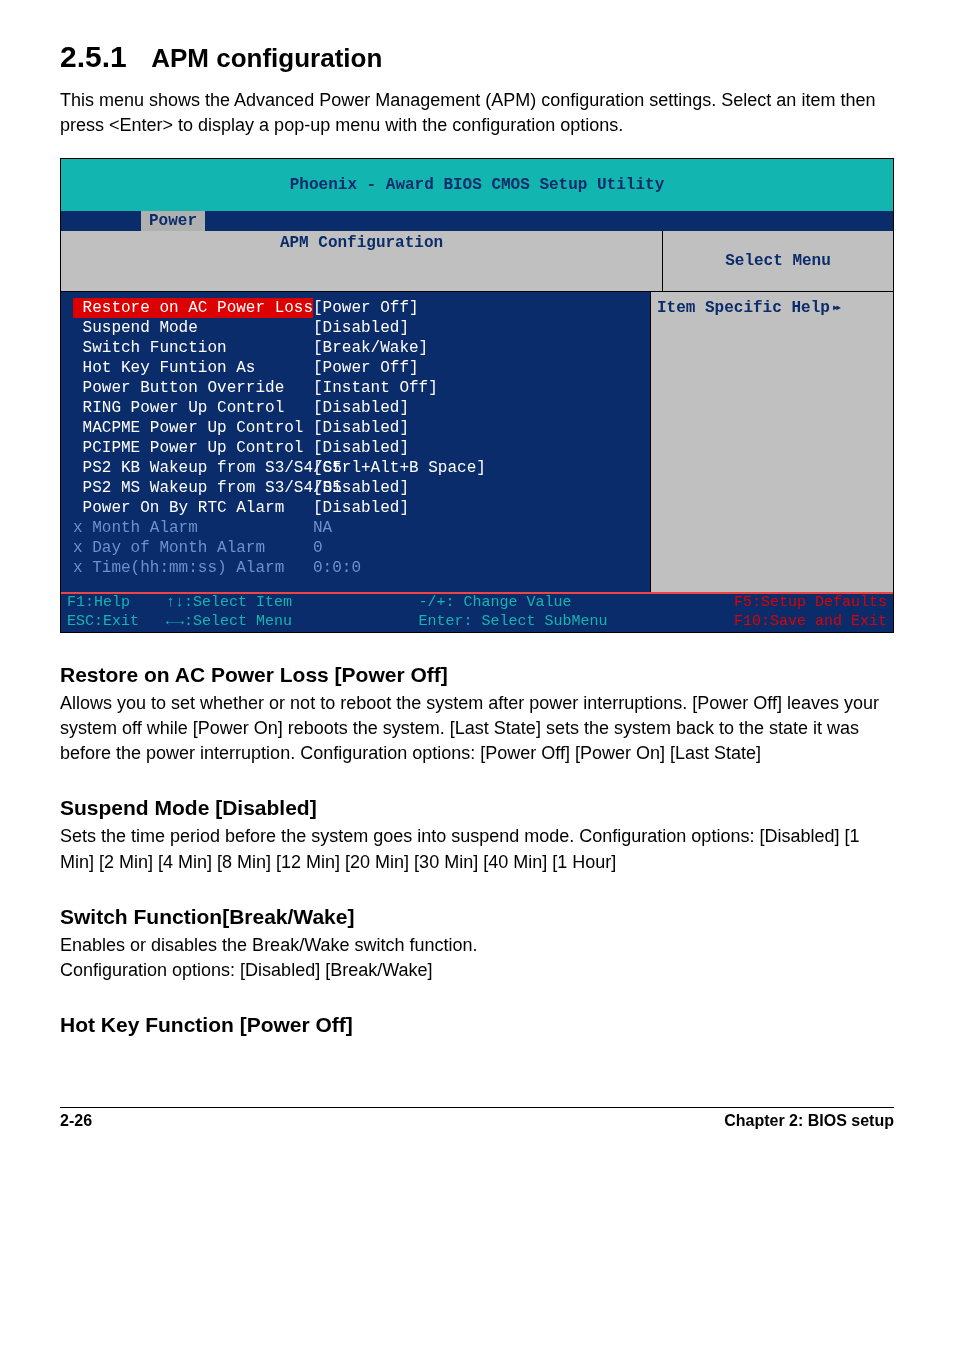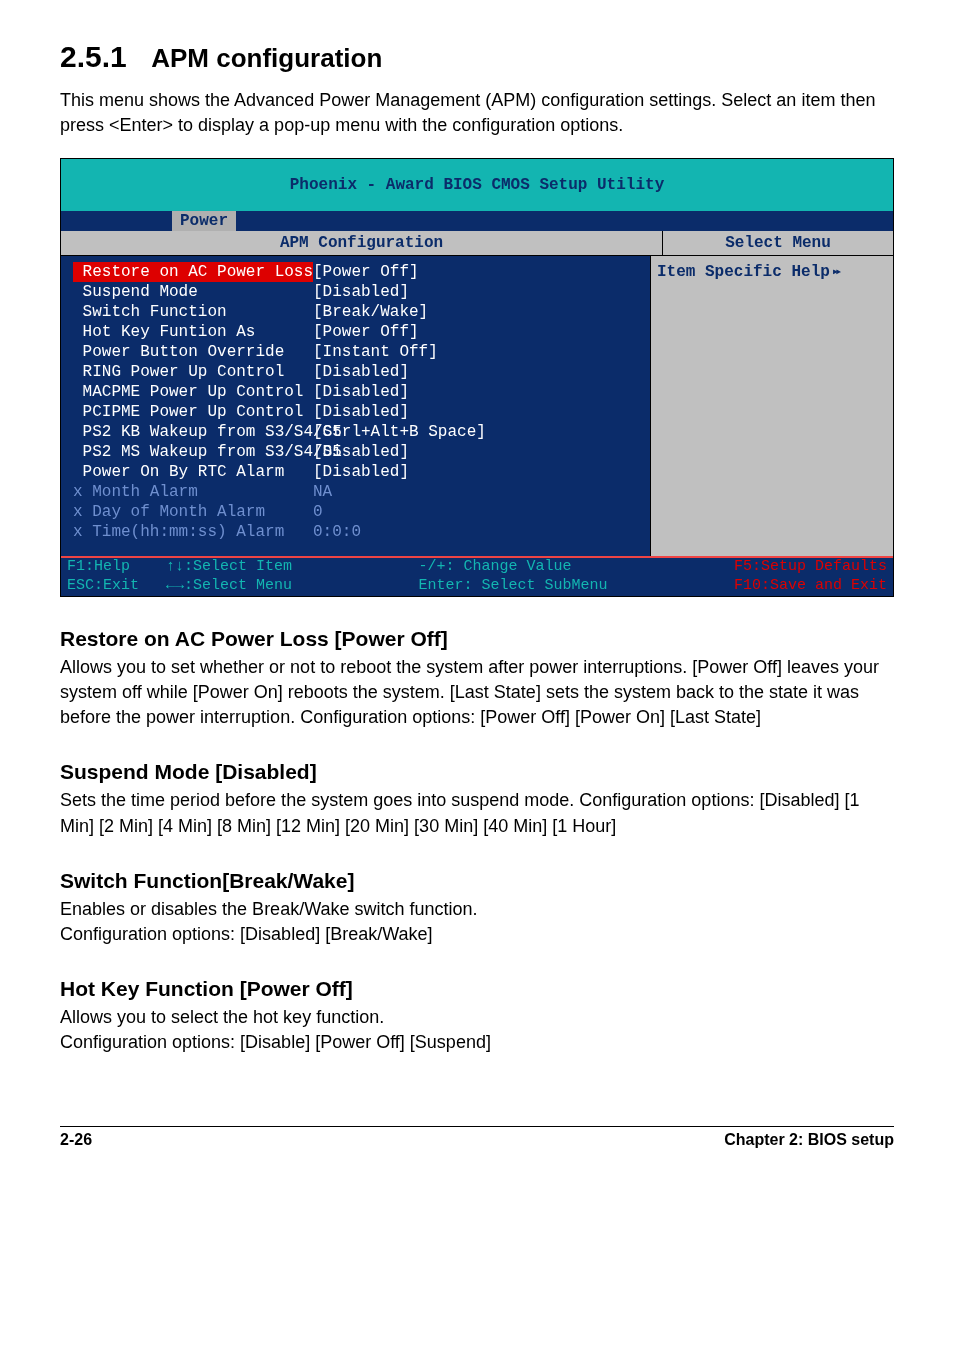--- a/index.html
+++ b/index.html
@@ -39,21 +39,21 @@
   .bios-titlebar {
     background: #13b5b1;
     color: #0b2c6a;
     text-align: center;
     font-weight: bold;
     padding: 16px;
     font-size: 16px;
   }
   .bios-tabrow {
     background: #0b2c6a;
-    padding-left: 111px;
+    padding-left: 80px;
     font-family: Liberation Mono, monospace;
   }
   .bios-tab {
     background: #b0b0b0;
     color: #0b2c6a;
     padding: 0 8px;
     display: inline-block;
     font-weight: bold;
   }
   .bios-headerrow {
@@ -64,21 +64,21 @@
     text-align: center;
     border-bottom: 1px solid #000;
   }
   .bios-header-left {
     flex: 1;
     border-right: 1px solid #000;
     padding: 2px 0;
   }
   .bios-header-right {
     width: 230px;
-    padding: 2px 0;
+    padding: 20px 0;
   }
   .bios-body {
     display: flex;
   }
   .bios-main {
     flex: 1;
     border-right: 1px solid #000;
     padding: 6px 12px 14px 12px;
     white-space: pre;
   }
@@ -190,20 +190,18 @@
 
 <div id="items">
     <h3 class="item-heading">Restore on AC Power Loss [Power Off]</h3>
     <p class="item-body" style="white-space: pre-line;">Allows you to set whether or not to reboot the system after power interruptions. [Power Off] leaves your system off while [Power On] reboots the system. [Last State] sets the system back to the state it was before the power interruption. Configuration options: [Power Off] [Power On] [Last State]</p>
     <h3 class="item-heading">Suspend Mode [Disabled]</h3>
     <p class="item-body" style="white-space: pre-line;">Sets the time period before the system goes into suspend mode. Configuration options: [Disabled] [1 Min] [2 Min] [4 Min] [8 Min] [12 Min] [20 Min] [30 Min] [40 Min] [1 Hour]</p>
     <h3 class="item-heading">Switch Function[Break/Wake]</h3>
     <p class="item-body" style="white-space: pre-line;">Enables or disables the Break/Wake switch function.
 Configuration options: [Disabled] [Break/Wake]</p>
     <h3 class="item-heading">Hot Key Function [Power Off]</h3>
-    <p class="item-body" style="white-space: pre-line;">Allows you to select the hot key function.
-Configuration options: [Disable] [Power Off] [Suspend]</p>
   </div>
 
 <div class="footer">
   <span>2-26</span>
   <span>Chapter 2: BIOS setup</span>
 </div>
 
 </body></html>

